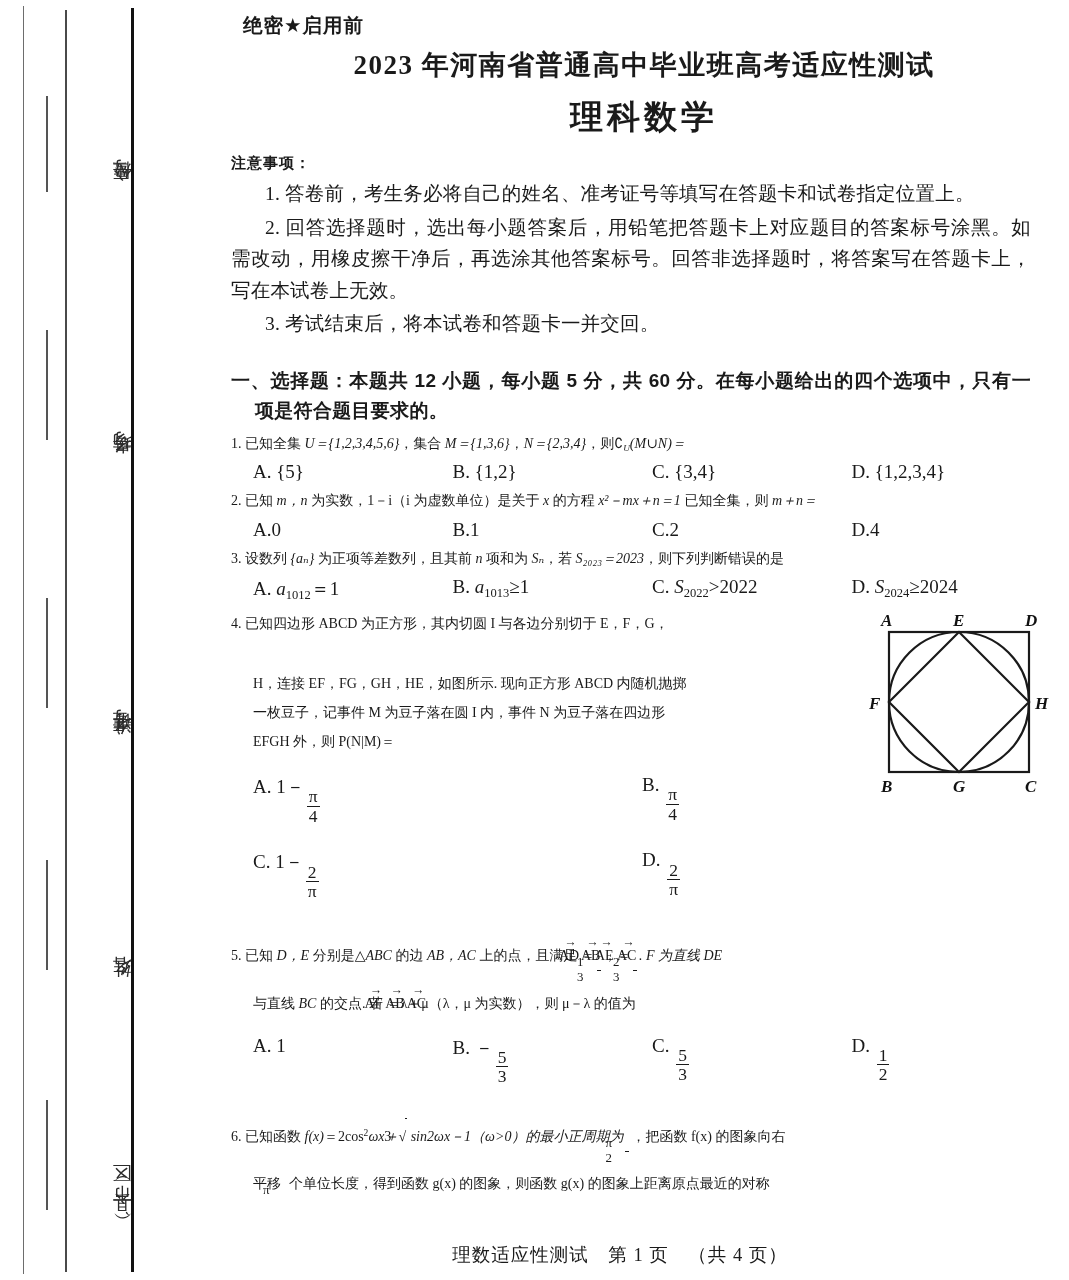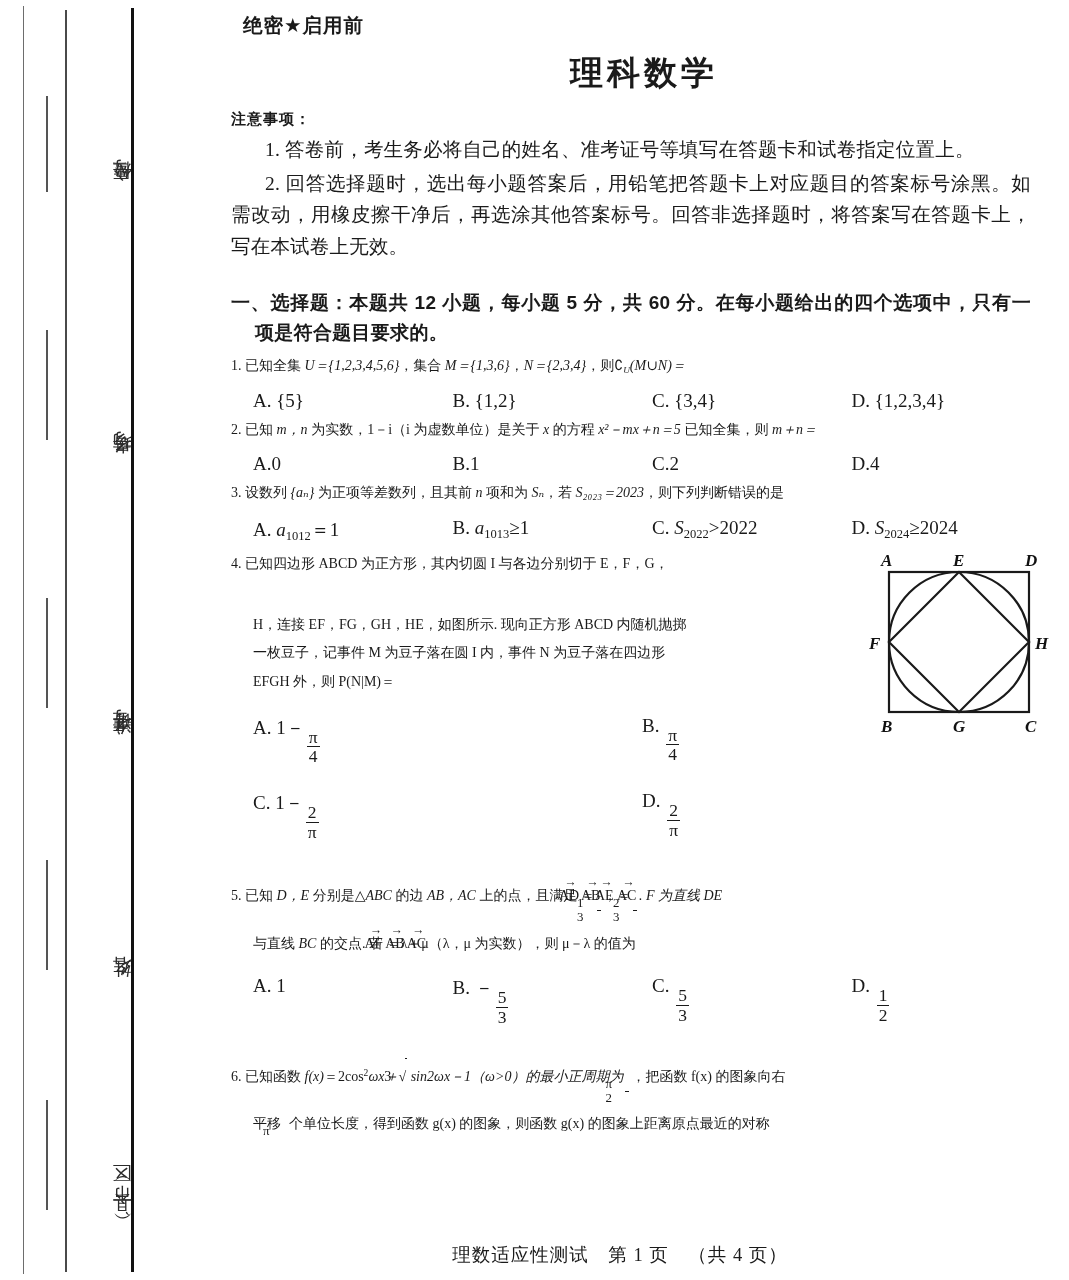--- a/index.html
+++ b/index.html
@@ -155,21 +155,21 @@
     padding-left: 22px;
     text-indent: -22px;
     text-align: justify;
     position: relative;
   }
   .q.tall { line-height: 2.05; font-family: Liberation Serif, serif; }
 
   .opts {
     display: flex;
     font-size: 19px;
-    margin: 12px 0 0 0;
+    margin: 6px 0 0 0;
     padding-left: 22px;
   }
   .opts > span { display: block; }
   .o1 { width: 200px; }
   .o2 { width: 200px; }
   .o3 { width: 200px; }
   .o4 { width: 180px; }
 
   .opts-2col {
     display: flex;
@@ -270,42 +270,44 @@
     <span class="side-label">县（市、区）</span>
   </div>
   <div class="side-line" style="top:1100px;height:110px;"></div>
 </div>
 
 <div class="page">
   <div class="content">
 
     <div class="secret">绝密★启用前</div>
 
+    <div class="exam-title">2023 年河南省普通高中毕业班高考适应性测试</div>
     <div class="subject-title">理科数学</div>
 
     <div class="notes-head">注意事项：</div>
     <p class="note">1. 答卷前，考生务必将自己的姓名、准考证号等填写在答题卡和试卷指定位置上。</p>
     <p class="note">2. 回答选择题时，选出每小题答案后，用铅笔把答题卡上对应题目的答案标号涂黑。如需改动，用橡皮擦干净后，再选涂其他答案标号。回答非选择题时，将答案写在答题卡上，写在本试卷上无效。</p>
+    <p class="note">3. 考试结束后，将本试卷和答题卡一并交回。</p>
 
     <div class="sec-head">一、选择题：本题共 12 小题，每小题 5 分，共 60 分。在每小题给出的四个选项中，只有一项是符合题目要求的。</div>
 
     <div class="q">
       <span>1.</span>
       <span>已知全集 </span><i>U＝{1,2,3,4,5,6}</i><span>，集合 </span><i>M＝{1,3,6}</i>，<i>N＝{2,3,4}</i><span>，则</span><span>∁</span><span class="sub it">U</span><i>(M∪N)＝</i>
     </div>
     <div class="opts">
       <span class="o1"><span>A.</span> <span>{5}</span></span>
       <span class="o2"><span>B.</span> <span>{1,2}</span></span>
       <span class="o3"><span>C.</span> <span>{3,4}</span></span>
       <span class="o4"><span>D.</span> <span>{1,2,3,4}</span></span>
     </div>
 
     <div class="q">
       <span>2.</span>
-      <span>已知 </span><i>m，n</i><span> 为实数，1－i（i 为虚数单位）是关于 </span><i>x</i><span> 的方程 </span><i>x²－mx＋n＝5</i><span> 已知全集，则 </span><i>m＋n＝</i>
+      <span>已知 </span><i>m，n</i><span> 为实数，1－i（i 为虚数单位）是关于 </span><i>x</i><span> 的方程 </span><i>x²－mx＋n＝1</i><span> 已知全集，则 </span><i>m＋n＝</i>
     </div>
     <div class="opts">
       <span class="o1"><span>A.</span><span>0</span></span>
       <span class="o2"><span>B.</span><span>1</span></span>
       <span class="o3"><span>C.</span><span>2</span></span>
       <span class="o4"><span>D.</span><span>4</span></span>
     </div>
 
     <div class="q">
       <span>3.</span>

